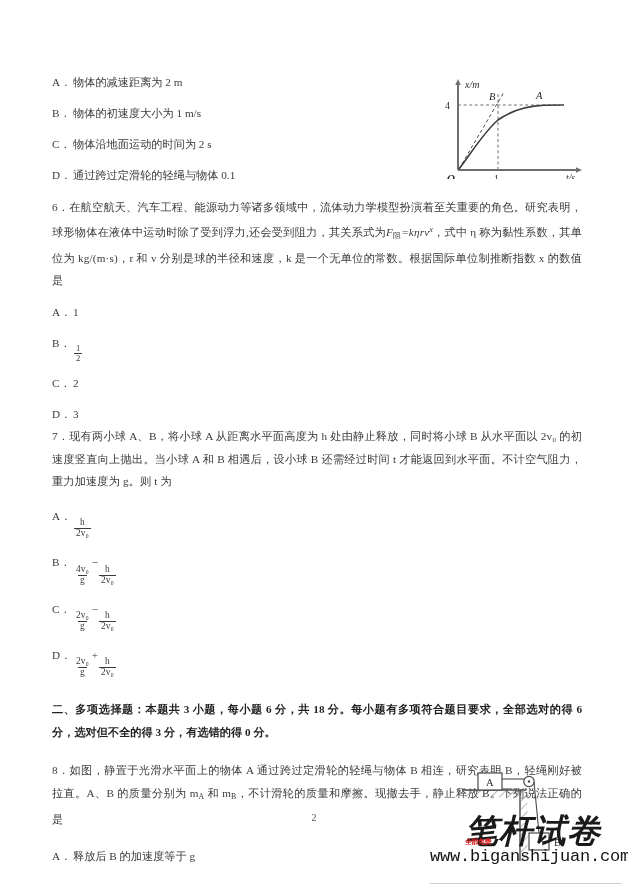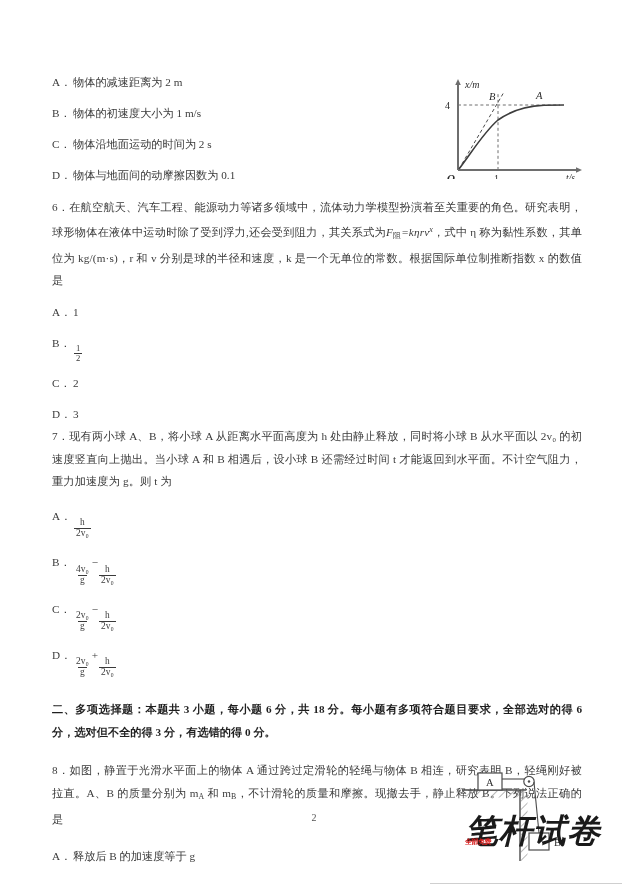--- a/index.html
+++ b/index.html
@@ -181,21 +181,21 @@
       <div class="opt-row">
         <span class="opt-label">B．</span>
         <span class="opt-text">物体的初速度大小为 1 m/s</span>
       </div>
       <div class="opt-row">
         <span class="opt-label">C．</span>
         <span class="opt-text">物体沿地面运动的时间为 2 s</span>
       </div>
       <div class="opt-row">
         <span class="opt-label">D．</span>
-        <span class="opt-text">物体与地面间的动摩擦因数为 0.1</span>
+        <span class="opt-text">通过跨过定滑轮的轻绳与物体 0.1</span>
       </div>
 
       <div class="graph">
         <svg width="160" height="105" viewBox="0 0 160 105">
 
           <line x1="26" y1="96" x2="26" y2="10" stroke="#6e6e6e" stroke-width="2"></line>
           <polygon points="26,5 23.2,11 28.8,11" fill="#6e6e6e"></polygon>
 
           <line x1="26" y1="96" x2="145" y2="96" stroke="#6e6e6e" stroke-width="2"></line>
           <polygon points="150,96 144,93.2 144,98.8" fill="#6e6e6e"></polygon>
@@ -347,15 +347,16 @@
         </svg>
       </div>
     </div>
   </div>
 
   <div class="page-num">2</div>
 
   <div class="watermark">
     <span class="wm-cn">笔杆试卷</span>
     <span class="wm-tag">全部免费</span>
+    <span class="wm-url">www.biganshijuan.com</span>
     <span class="wm-rule"></span>
   </div>
 </div>
 
 </body></html>

